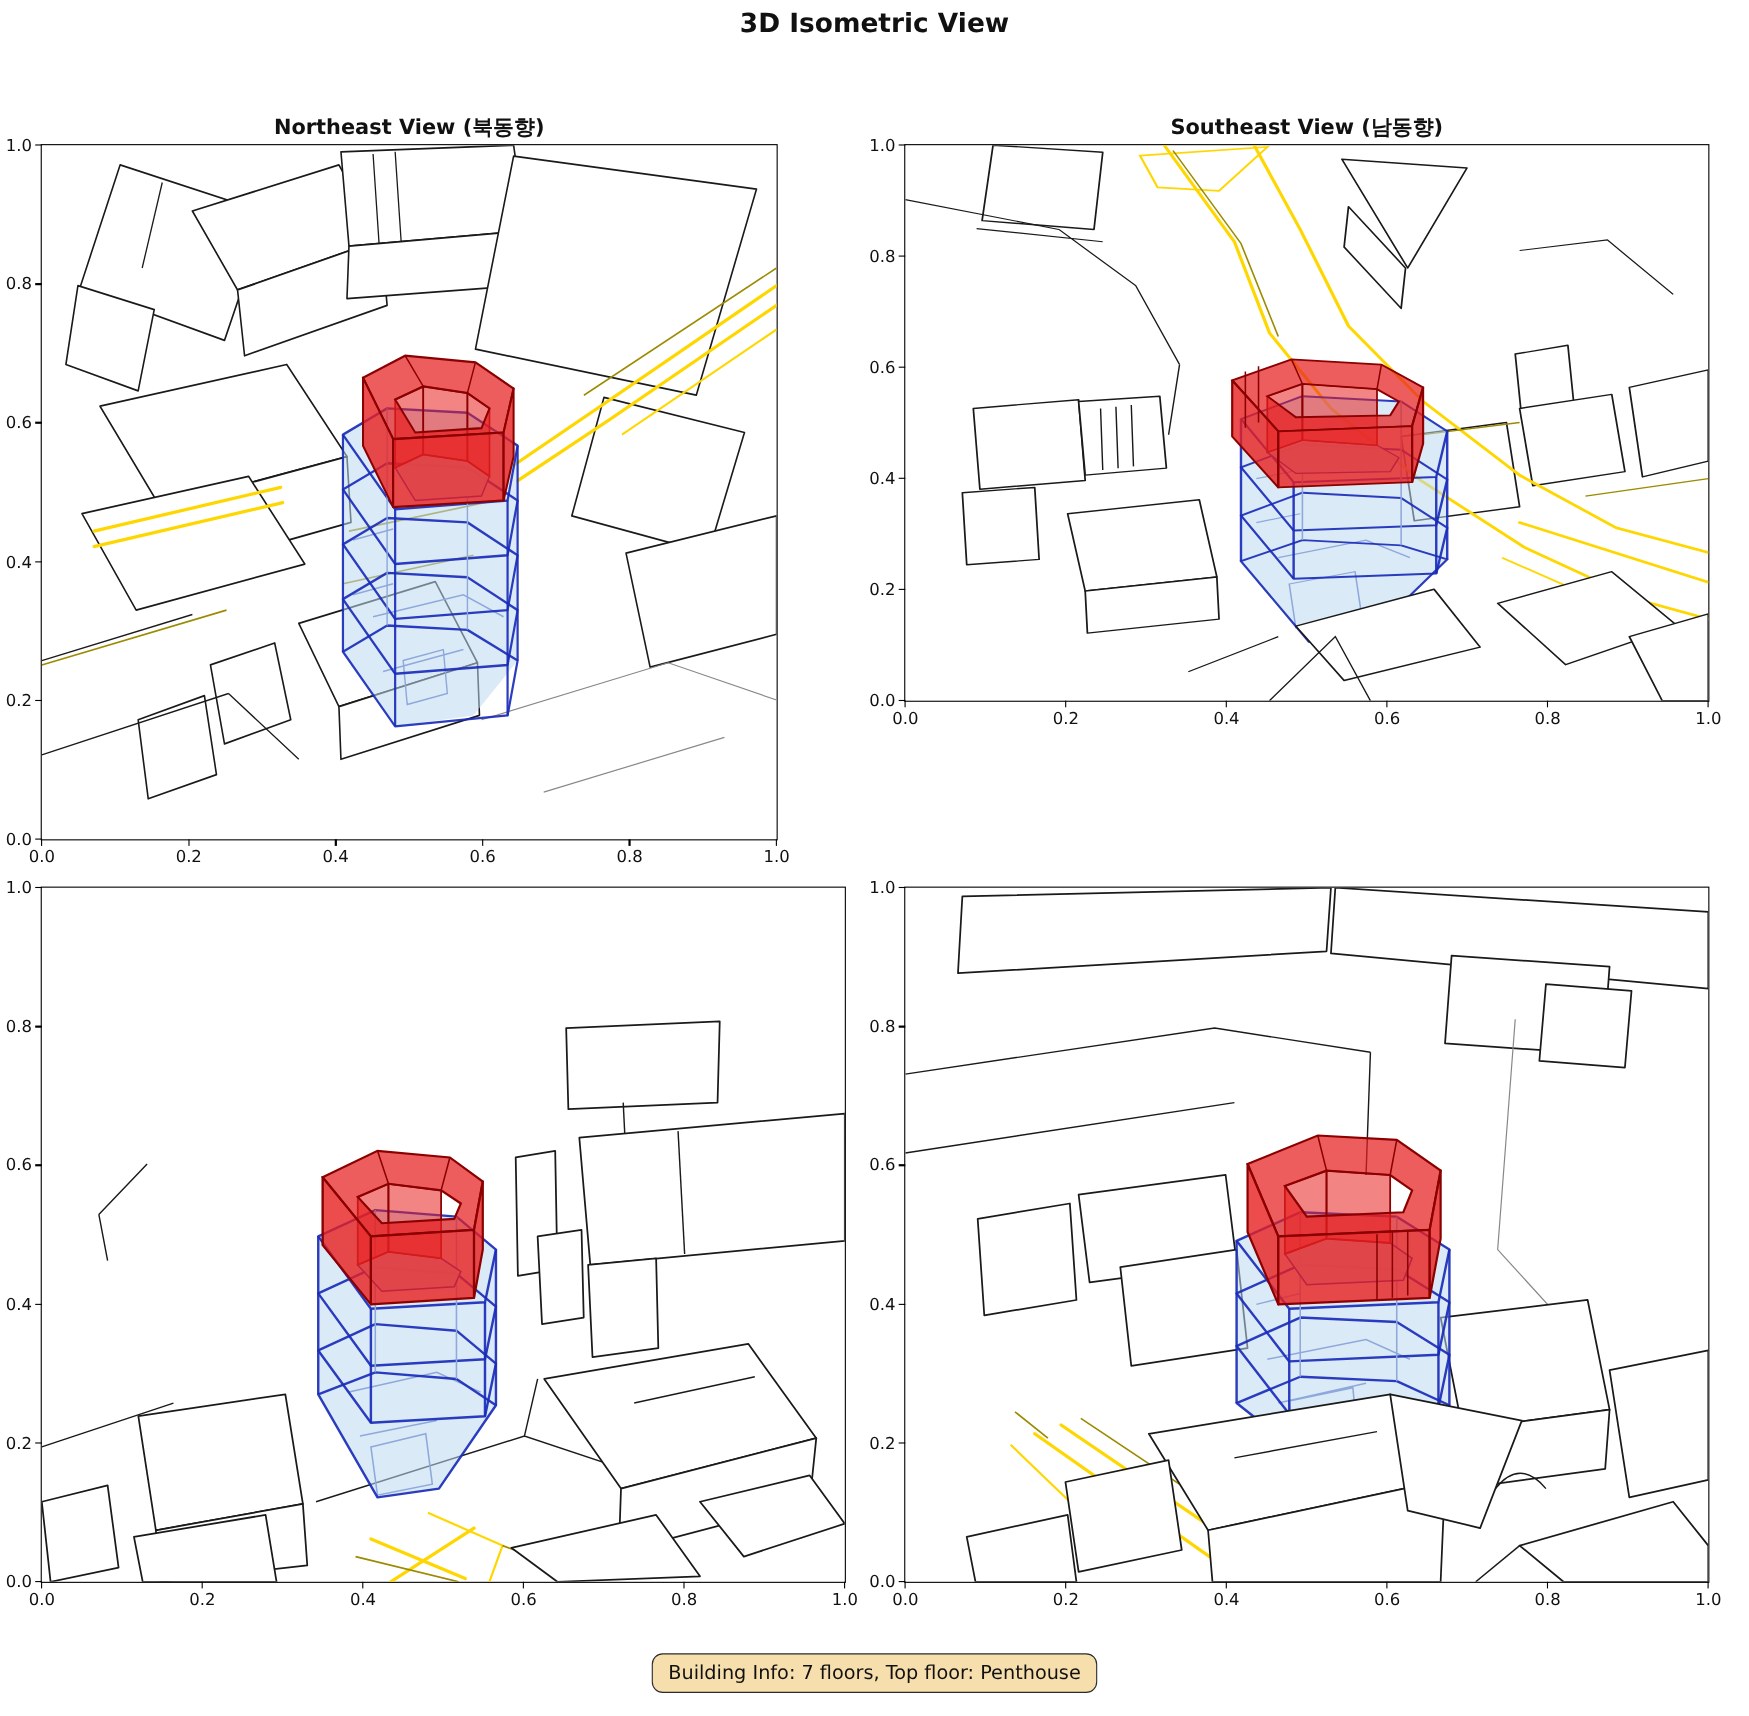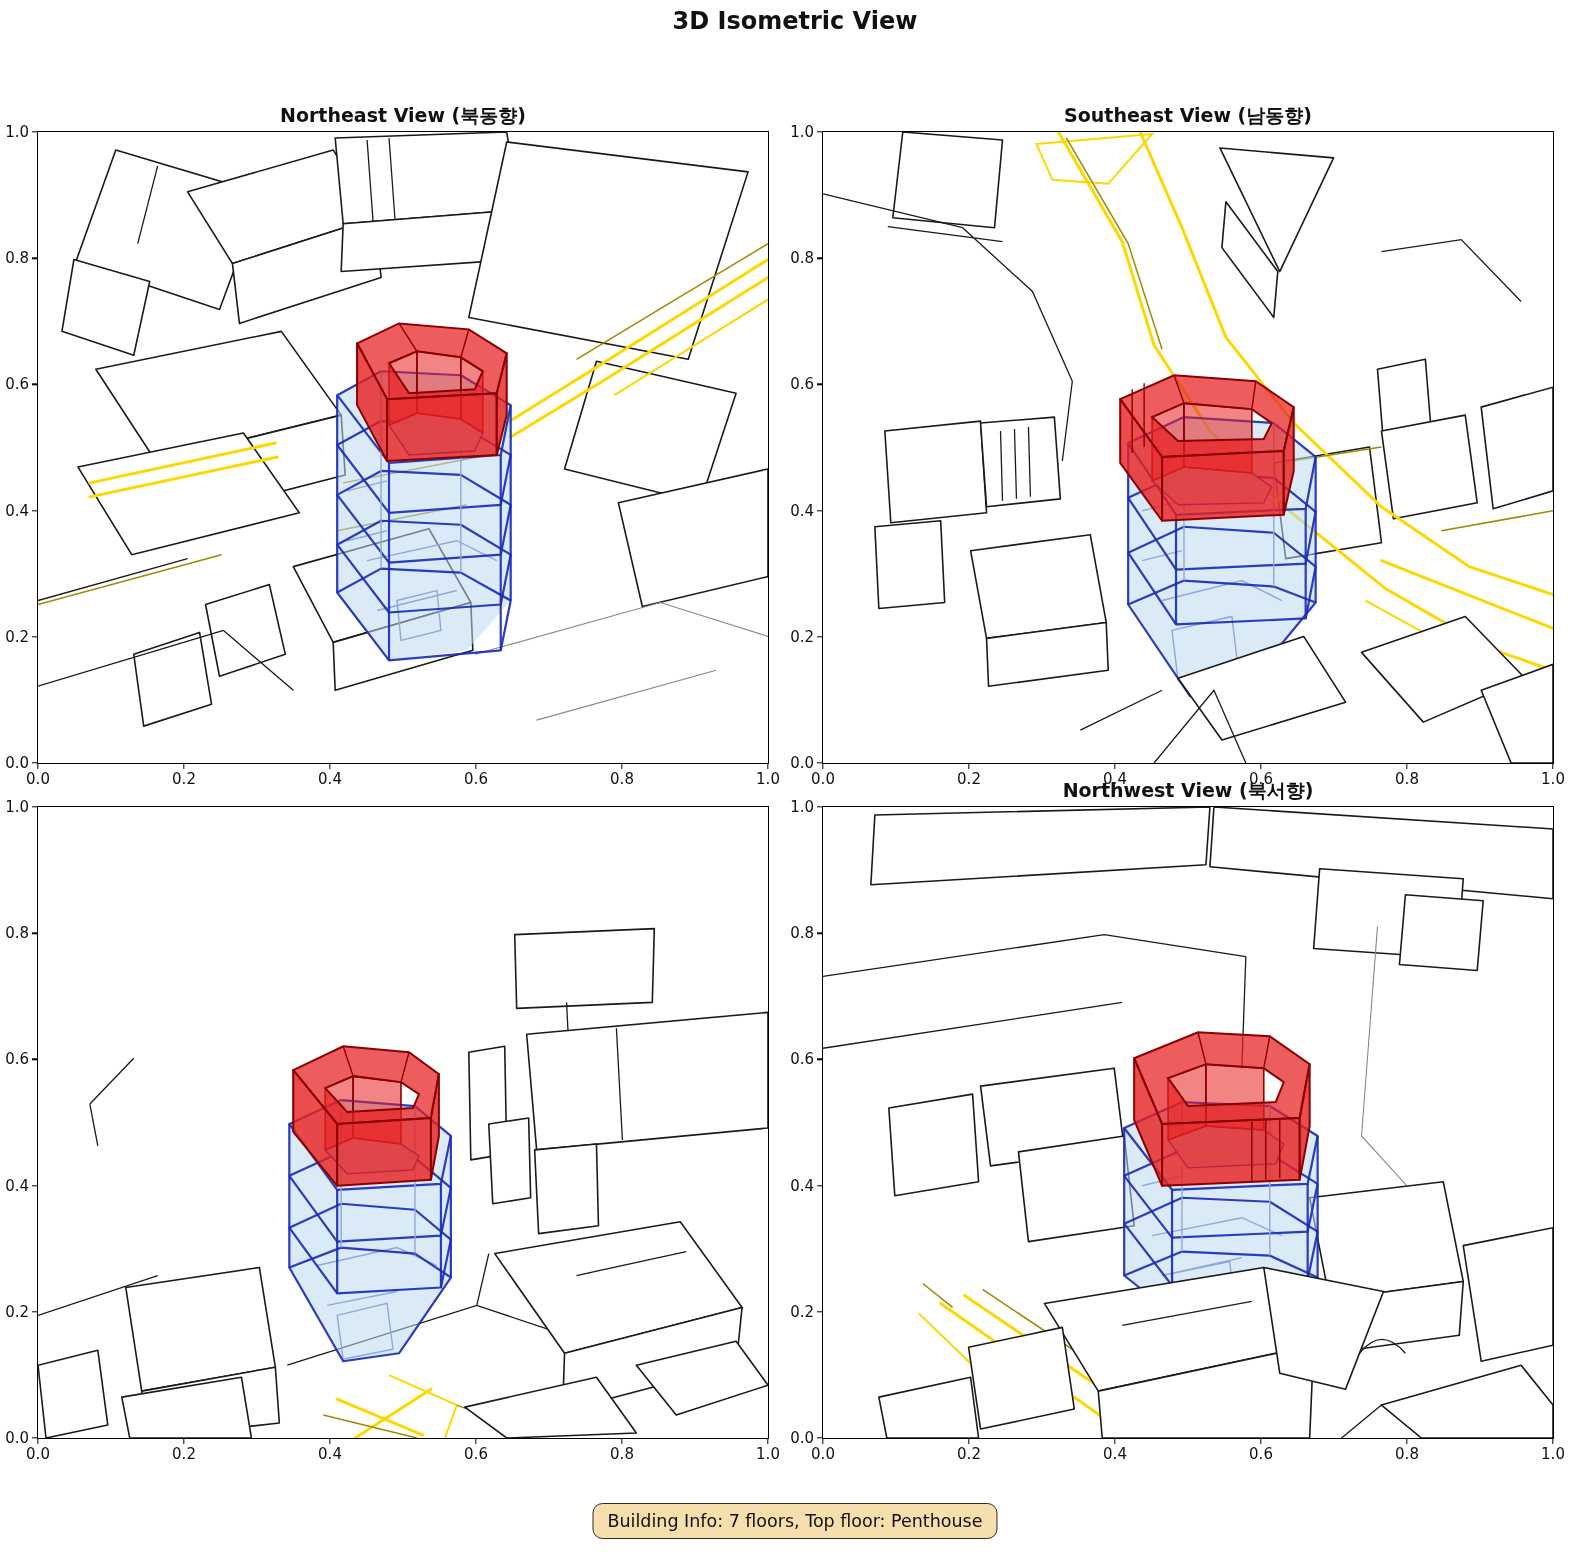--- a/index.html
+++ b/index.html
@@ -29,21 +29,21 @@
   .pl{fill:none;stroke:var(--penthouse_edge);stroke-width:1.4;}
   .ct{fill:var(--floor_fill);fill-opacity:.95;stroke:var(--floor_edge);stroke-width:1.4;}
 </style>
 </head>
 <body>
 
 <div class="suptitle">
   <div>3D Isometric View</div>
 </div>
 
-<div class="subplot" style="left:37px;top:131px;width:732px;height:633px">
+<div class="subplot" style="left:37px;top:131px;width:670px;height:633px">
   <div class="sp-title">Northeast View (북동향)</div>
   <svg class="scene" viewBox="0 0 732 633" preserveAspectRatio="none">
     <g>
       <path class="b" d="M78,18 L225,62 L182,178 L38,130 Z"></path>
         <path class="p" d="M120,34 L100,112"></path>
       <path class="b" d="M150,60 L296,18 L338,86 L195,132 Z"></path>
         <path class="b" d="M195,132 L338,86 L344,146 L202,192 Z"></path>
       <path class="b" d="M36,128 L112,150 L96,224 L24,200 Z"></path>
       <path class="b" d="M298,6 L470,0 L482,78 L306,92 Z"></path>
         <path class="b" d="M306,92 L482,78 L478,128 L304,140 Z"></path>
@@ -112,21 +112,21 @@
     <span class="yt" style="top: 60%;">0.4</span>
     <i class="ytm" style="top: 60%;"></i>
     <span class="yt" style="top: 40%;">0.6</span>
     <i class="ytm" style="top: 40%;"></i>
     <span class="yt" style="top: 20%;">0.8</span>
     <i class="ytm" style="top: 20%;"></i>
     <span class="yt" style="top: 0%;">1.0</span>
     <i class="ytm" style="top: 0%;"></i>
   </div>
 
-<div class="subplot" style="left:822px;top:131px;width:732px;height:633px">
+<div class="subplot" style="left:822px;top:131px;width:732px;height:507px">
   <div class="sp-title">Southeast View (남동향)</div>
   <svg class="scene" viewBox="0 0 732 633" preserveAspectRatio="none">
     <g>
       <path class="b" d="M80,0 L180,8 L172,96 L70,86 Z"></path>
       <path class="p" d="M0,62 L140,96 M140,96 L210,160 L250,250 M65,95 L180,110 M250,250 L240,330"></path>
       <path class="b" d="M398,16 L512,26 L458,140 Z"></path>
         <path class="b" d="M404,70 L456,140 L452,186 L400,116 Z"></path>
       <path class="b" d="M62,300 L158,290 L164,382 L68,392 Z"></path>
       <path class="b" d="M158,292 L232,286 L238,368 L164,376 Z"></path>
       <path class="p" d="M178,300 L180,370 M192,298 L194,368 M206,296 L208,366"></path>
@@ -272,21 +272,20 @@
     <i class="ytm" style="top: 60%;"></i>
     <span class="yt" style="top: 40%;">0.6</span>
     <i class="ytm" style="top: 40%;"></i>
     <span class="yt" style="top: 20%;">0.8</span>
     <i class="ytm" style="top: 20%;"></i>
     <span class="yt" style="top: 0%;">1.0</span>
     <i class="ytm" style="top: 0%;"></i>
   </div>
 
 <div class="subplot" style="left:822px;top:806px;width:732px;height:633px">
-  <div class="sp-title">Northwest View (북서향)</div>
   <svg class="scene" viewBox="0 0 732 633" preserveAspectRatio="none">
     <g>
       <path class="b" d="M52,8 L388,0 L384,58 L48,78 Z"></path>
       <path class="b" d="M392,0 L732,22 L732,92 L388,60 Z"></path>
       <path class="b" d="M498,62 L642,72 L636,152 L492,142 Z"></path>
       <path class="b" d="M584,88 L662,94 L656,164 L578,158 Z"></path>
       <path class="p" d="M0,170 L282,128 L424,150 M0,242 L300,196 M424,150 L420,262"></path>
       <path class="pg" d="M556,120 L540,330 L600,396"></path>
       <path class="b" d="M66,302 L150,288 L156,376 L72,390 Z"></path>
       <path class="b" d="M158,280 L292,262 L302,342 L168,360 Z"></path>

